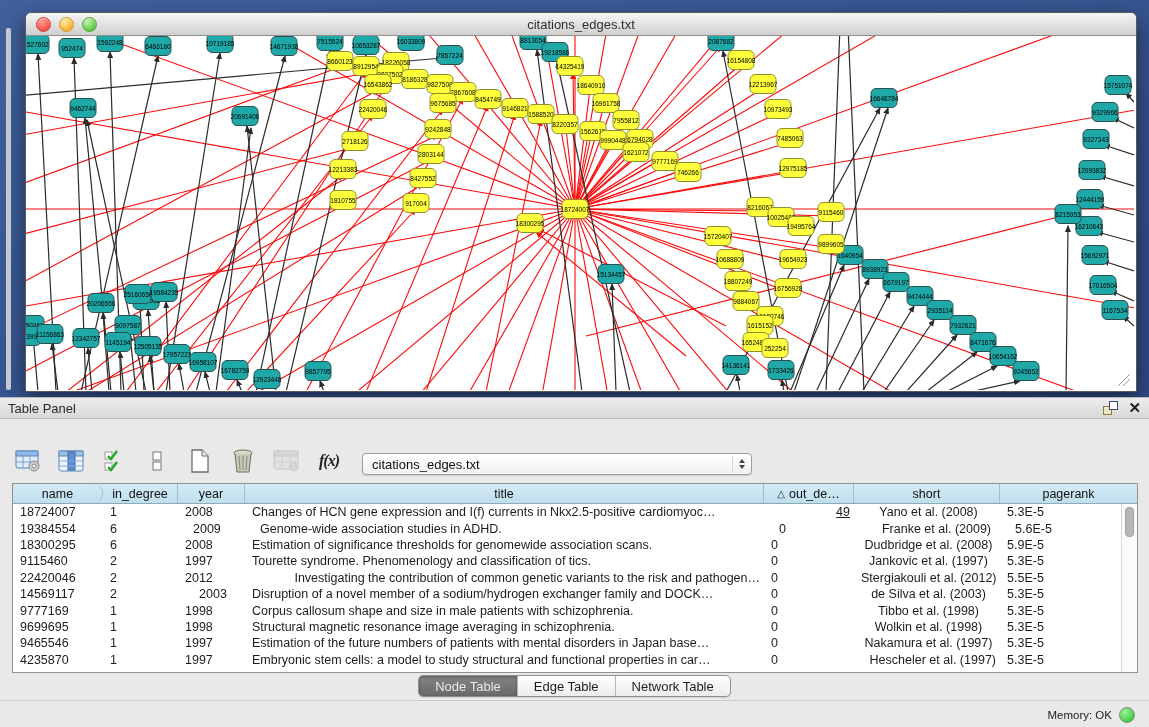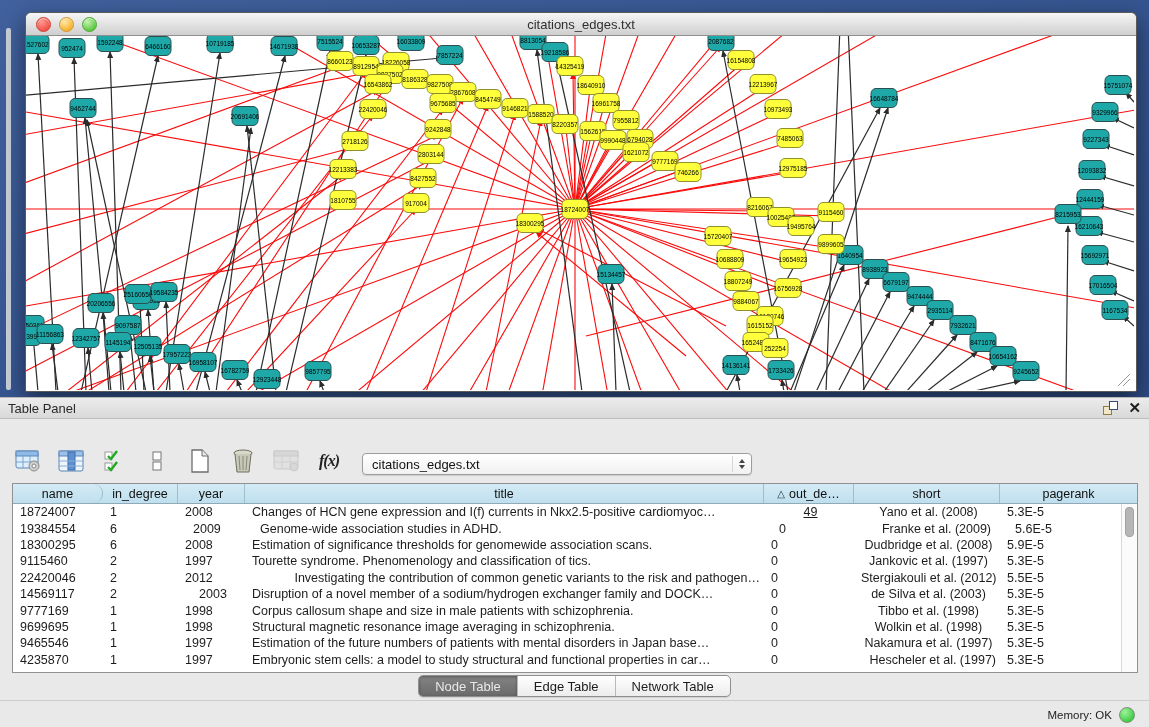--- a/index.html
+++ b/index.html
@@ -795,21 +795,21 @@
         <div class="th" style="flex: 1 1 0%;">
           <span>pagerank</span>
         </div>
       </div>
     <div class="tbody" id="tbody">
         <div class="tr">
           <div class="td" style="width: 90px; text-align: left;">18724007</div>
           <div class="td" style="width: 75px; text-align: left;">1</div>
           <div class="td" style="width: 67px; text-align: left;">2008</div>
           <div class="td" style="width: 519px; text-align: left;">Changes of HCN gene expression and I(f) currents in Nkx2.5-positive cardiomyoc…</div>
-          <div class="td" style="width: 90px; text-align: center; text-decoration: underline;">49</div>
+          <div class="td" style="width: 90px; text-align: right; text-decoration: underline;">49</div>
           <div class="td" style="width: 146px; text-align: center;">Yano et al. (2008)</div>
           <div class="td" style="flex: 1 1 0%; text-align: left;">5.3E-5</div>
         </div>
         <div class="tr">
           <div class="td" style="width: 90px; text-align: left;">19384554</div>
           <div class="td" style="width: 75px; text-align: left;">6</div>
           <div class="td" style="width: 67px; text-align: left; margin-left: 8px;">2009</div>
           <div class="td" style="width: 519px; text-align: left;">Genome-wide association studies in ADHD.</div>
           <div class="td" style="width: 90px; text-align: left;">0</div>
           <div class="td" style="width: 146px; text-align: center;">Franke et al. (2009)</div>

